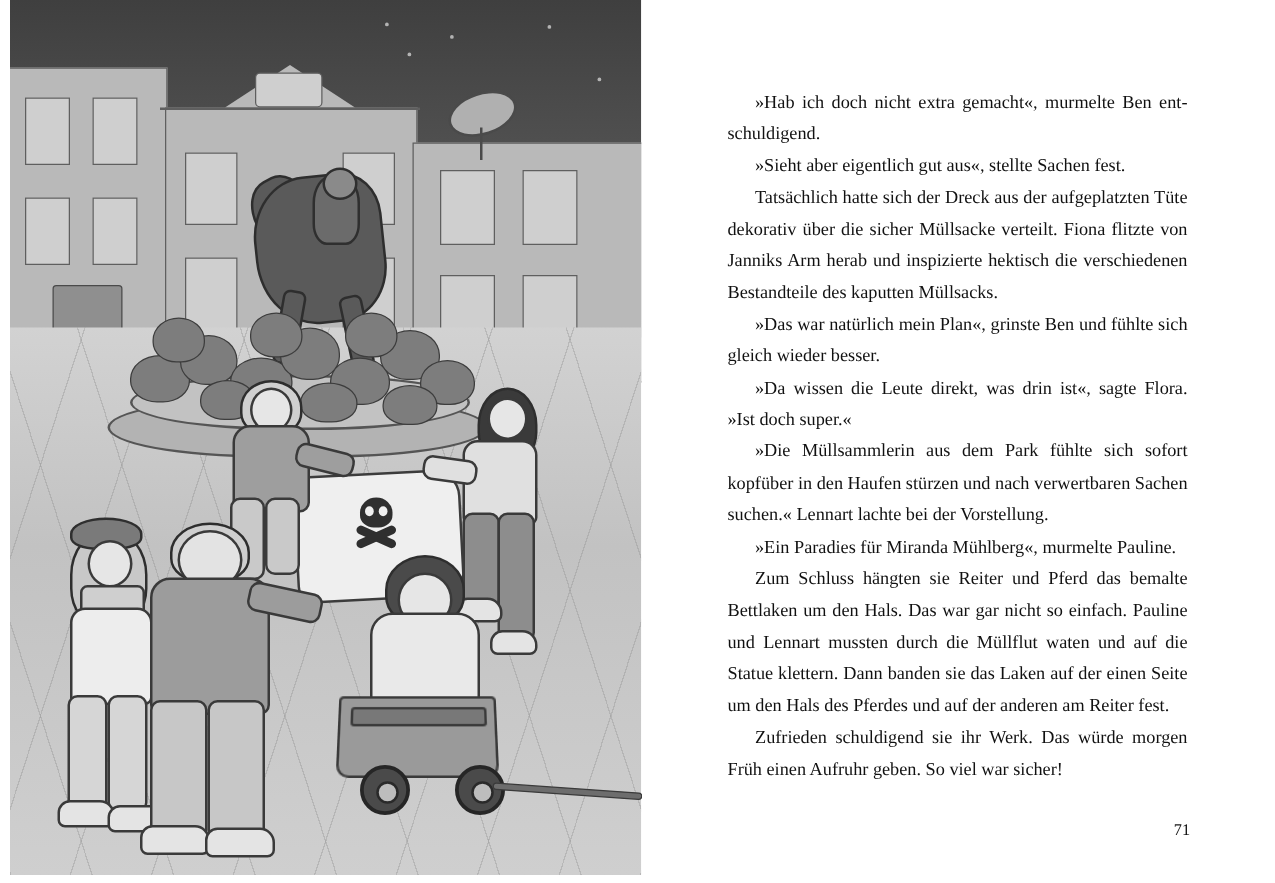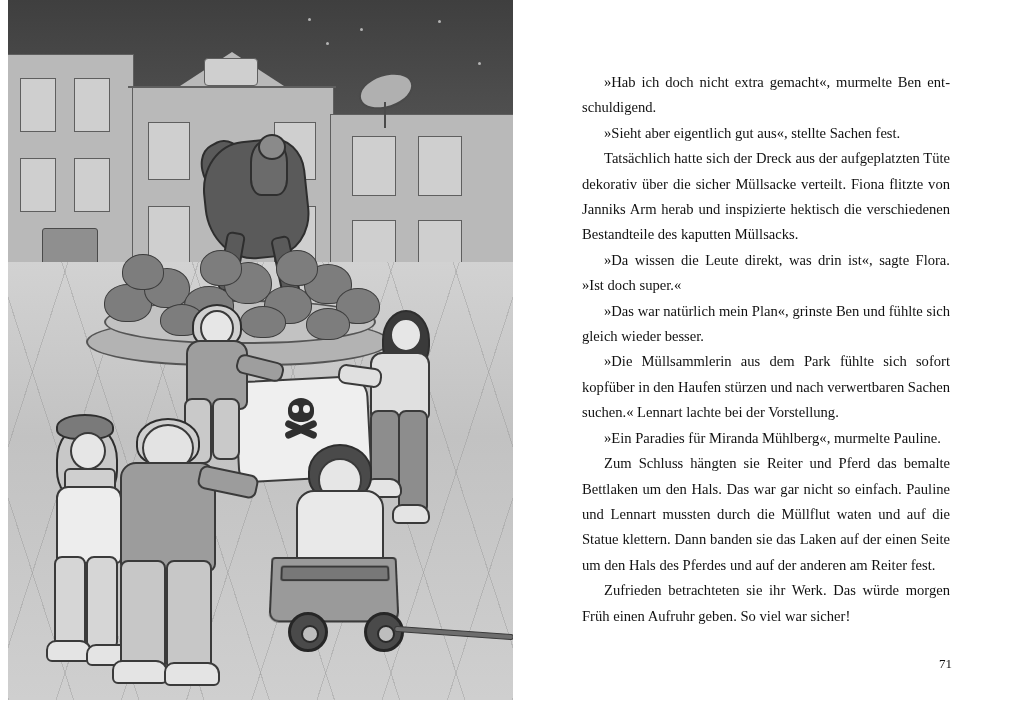--- a/index.html
+++ b/index.html
@@ -469,23 +469,23 @@
       <div class="cart-handle"></div>
 
     </div>
   </div>
 
   <div class="text-page">
     <div class="text-col">
       <p class="para">»Hab ich doch nicht extra gemacht«, murmelte Ben ent­schuldigend.</p>
       <p class="para">»Sieht aber eigentlich gut aus«, stellte Sachen fest.</p>
       <p class="para">Tatsächlich hatte sich der Dreck aus der aufgeplatzten Tüte dekorativ über die sicher Müllsacke verteilt. Fiona flitzte von Janniks Arm herab und inspizierte hektisch die verschiedenen Bestandteile des kaputten Müllsacks.</p>
+      <p class="para">»Das war natürlich mein Plan«, grinste Ben und fühlte sich gleich wieder besser.</p>
       <p class="para">»Da wissen die Leute direkt, was drin ist«, sagte Flora. »Ist doch super.«</p>
-      <p class="para">»Das war natürlich mein Plan«, grinste Ben und fühlte sich gleich wieder besser.</p>
       <p class="para">»Die Müllsammlerin aus dem Park fühlte sich sofort kopfüber in den Haufen stürzen und nach verwertbaren Sachen suchen.« Lennart lachte bei der Vorstellung.</p>
       <p class="para">»Ein Paradies für Miranda Mühlberg«, murmelte Pauline.</p>
       <p class="para">Zum Schluss hängten sie Reiter und Pferd das bemalte Bettlaken um den Hals. Das war gar nicht so einfach. Pau­line und Lennart mussten durch die Müllflut waten und auf die Statue klettern. Dann banden sie das Laken auf der einen Seite um den Hals des Pferdes und auf der anderen am Reiter fest.</p>
-      <p class="para">Zufrieden betrachteten sie ihr Werk. Das würde morgen Früh einen Aufruhr geben. So viel war sicher!</p>
+      <p class="para">Zufrieden schuldigend sie ihr Werk. Das würde morgen Früh einen Aufruhr geben. So viel war sicher!</p>
     </div>
     <div class="page-number">71</div>
   </div>
 
 </div>
 
 </body></html>

